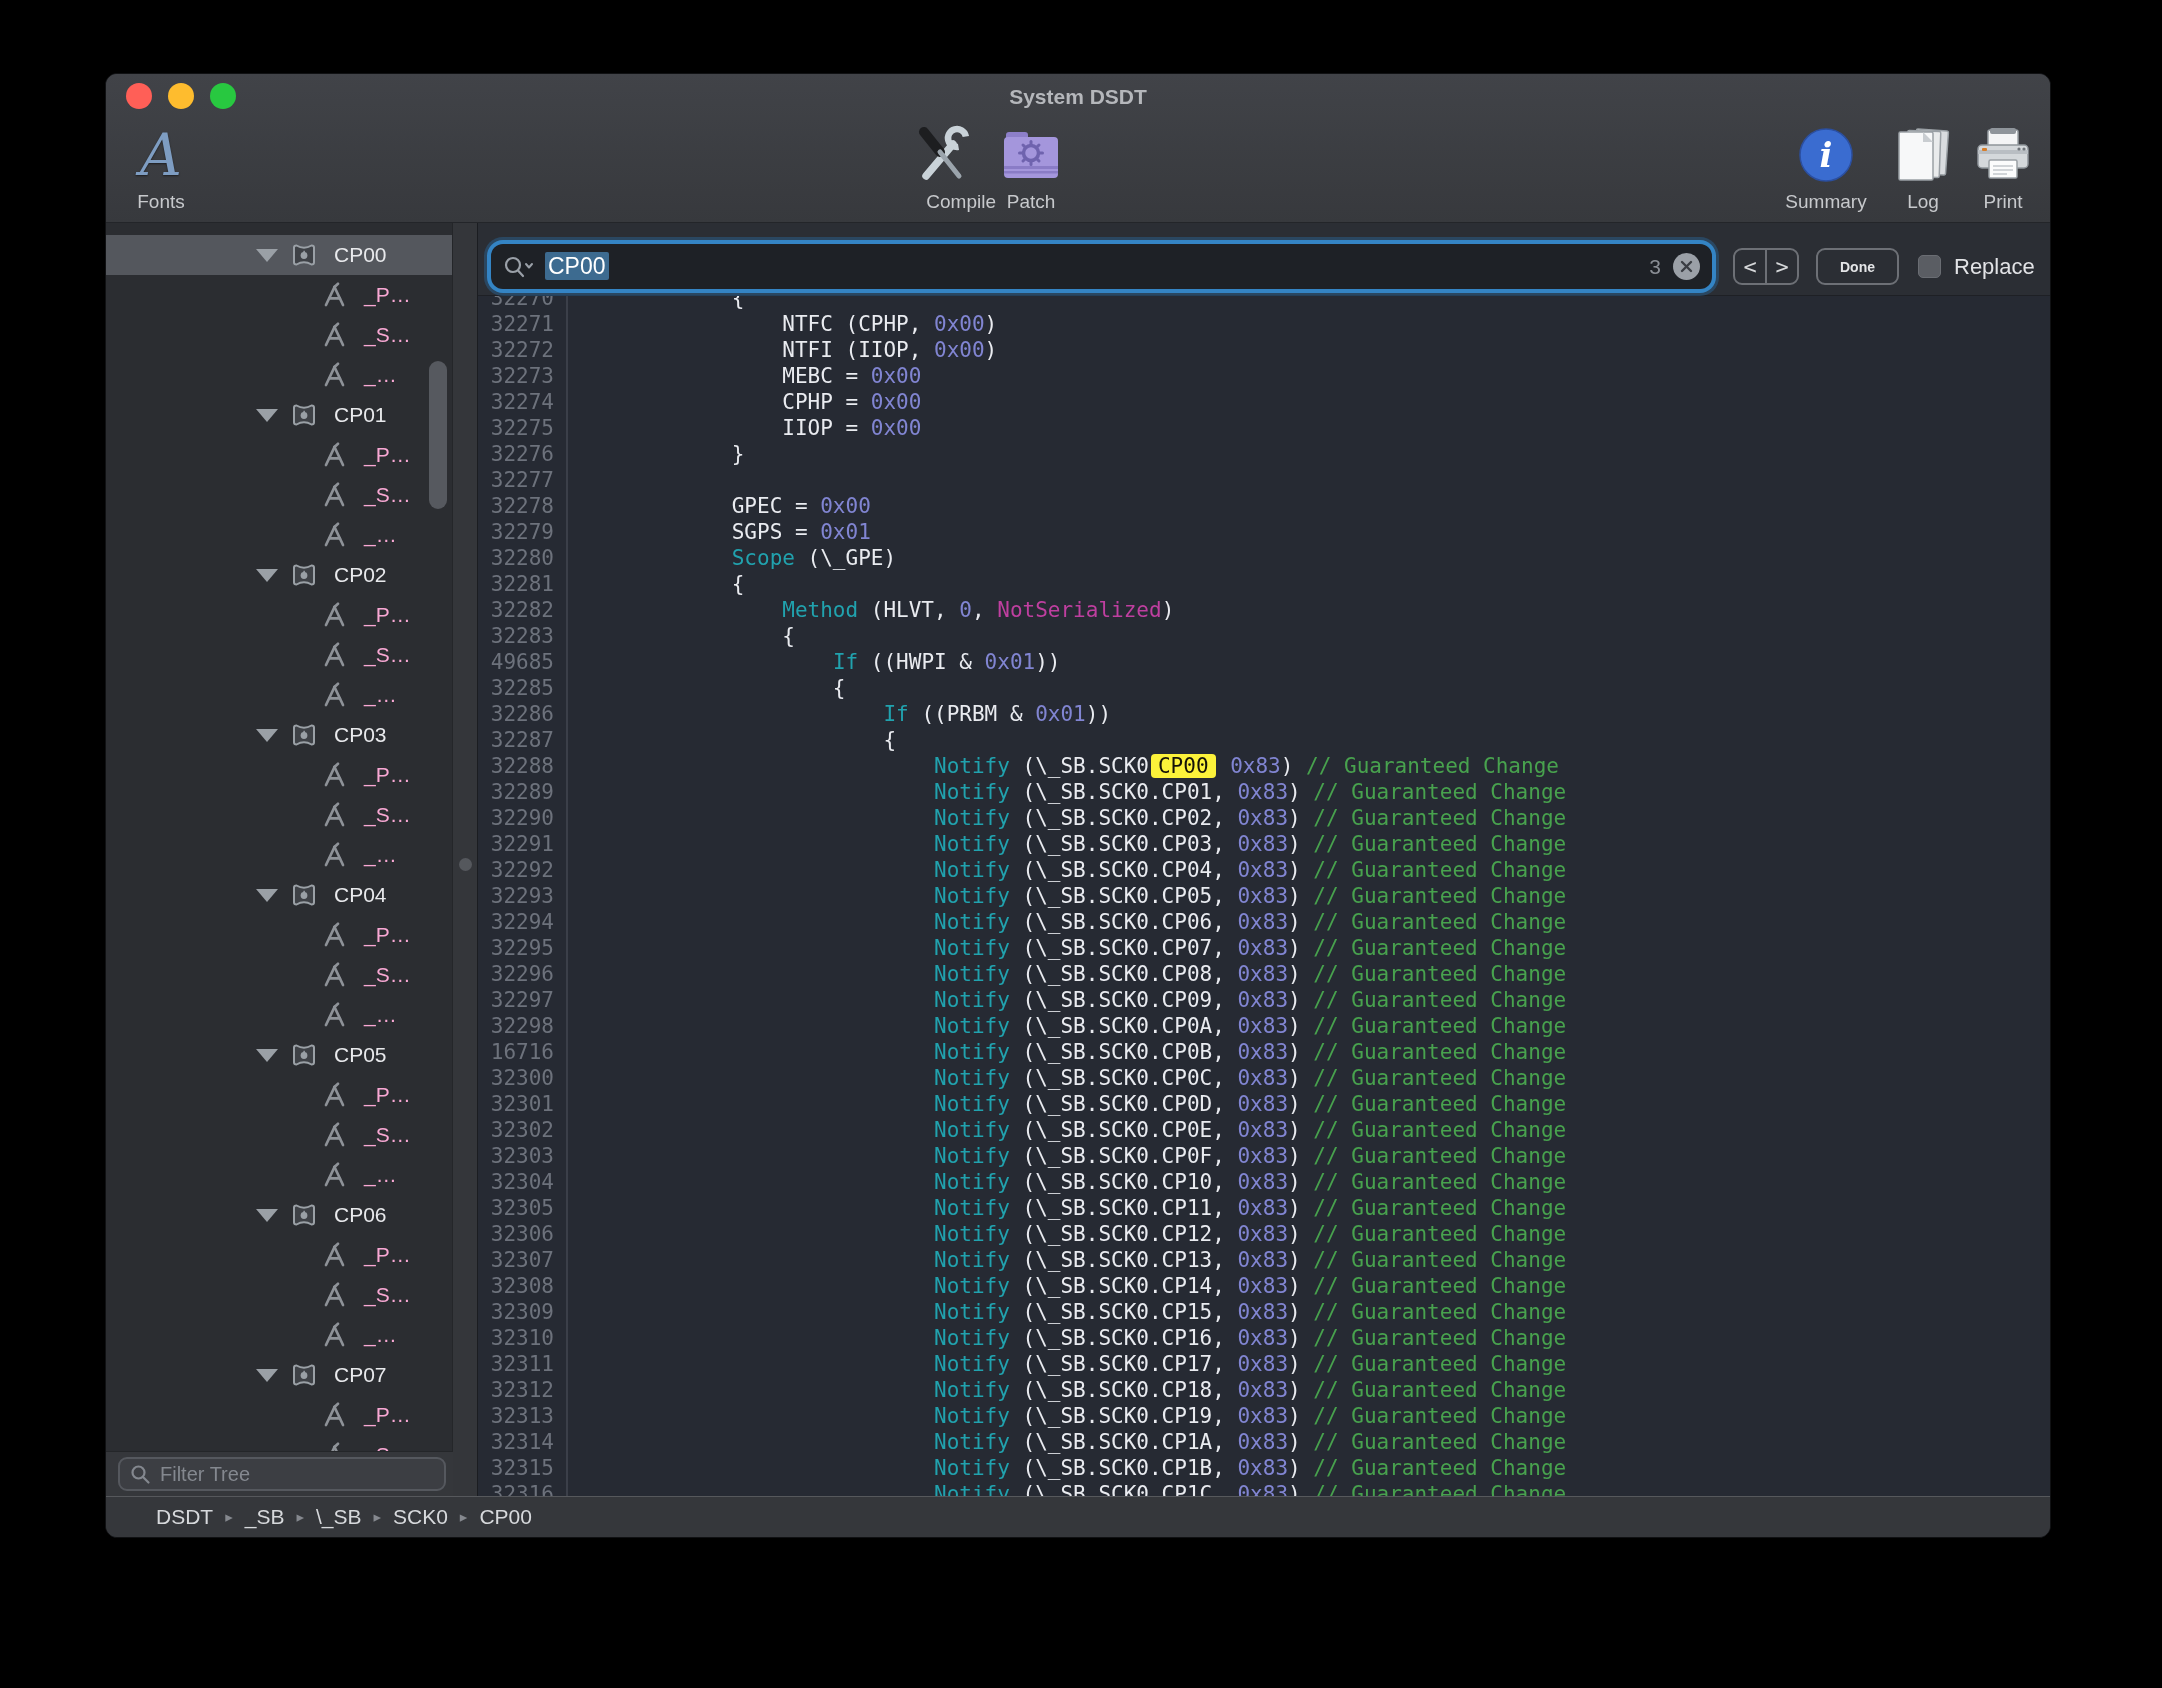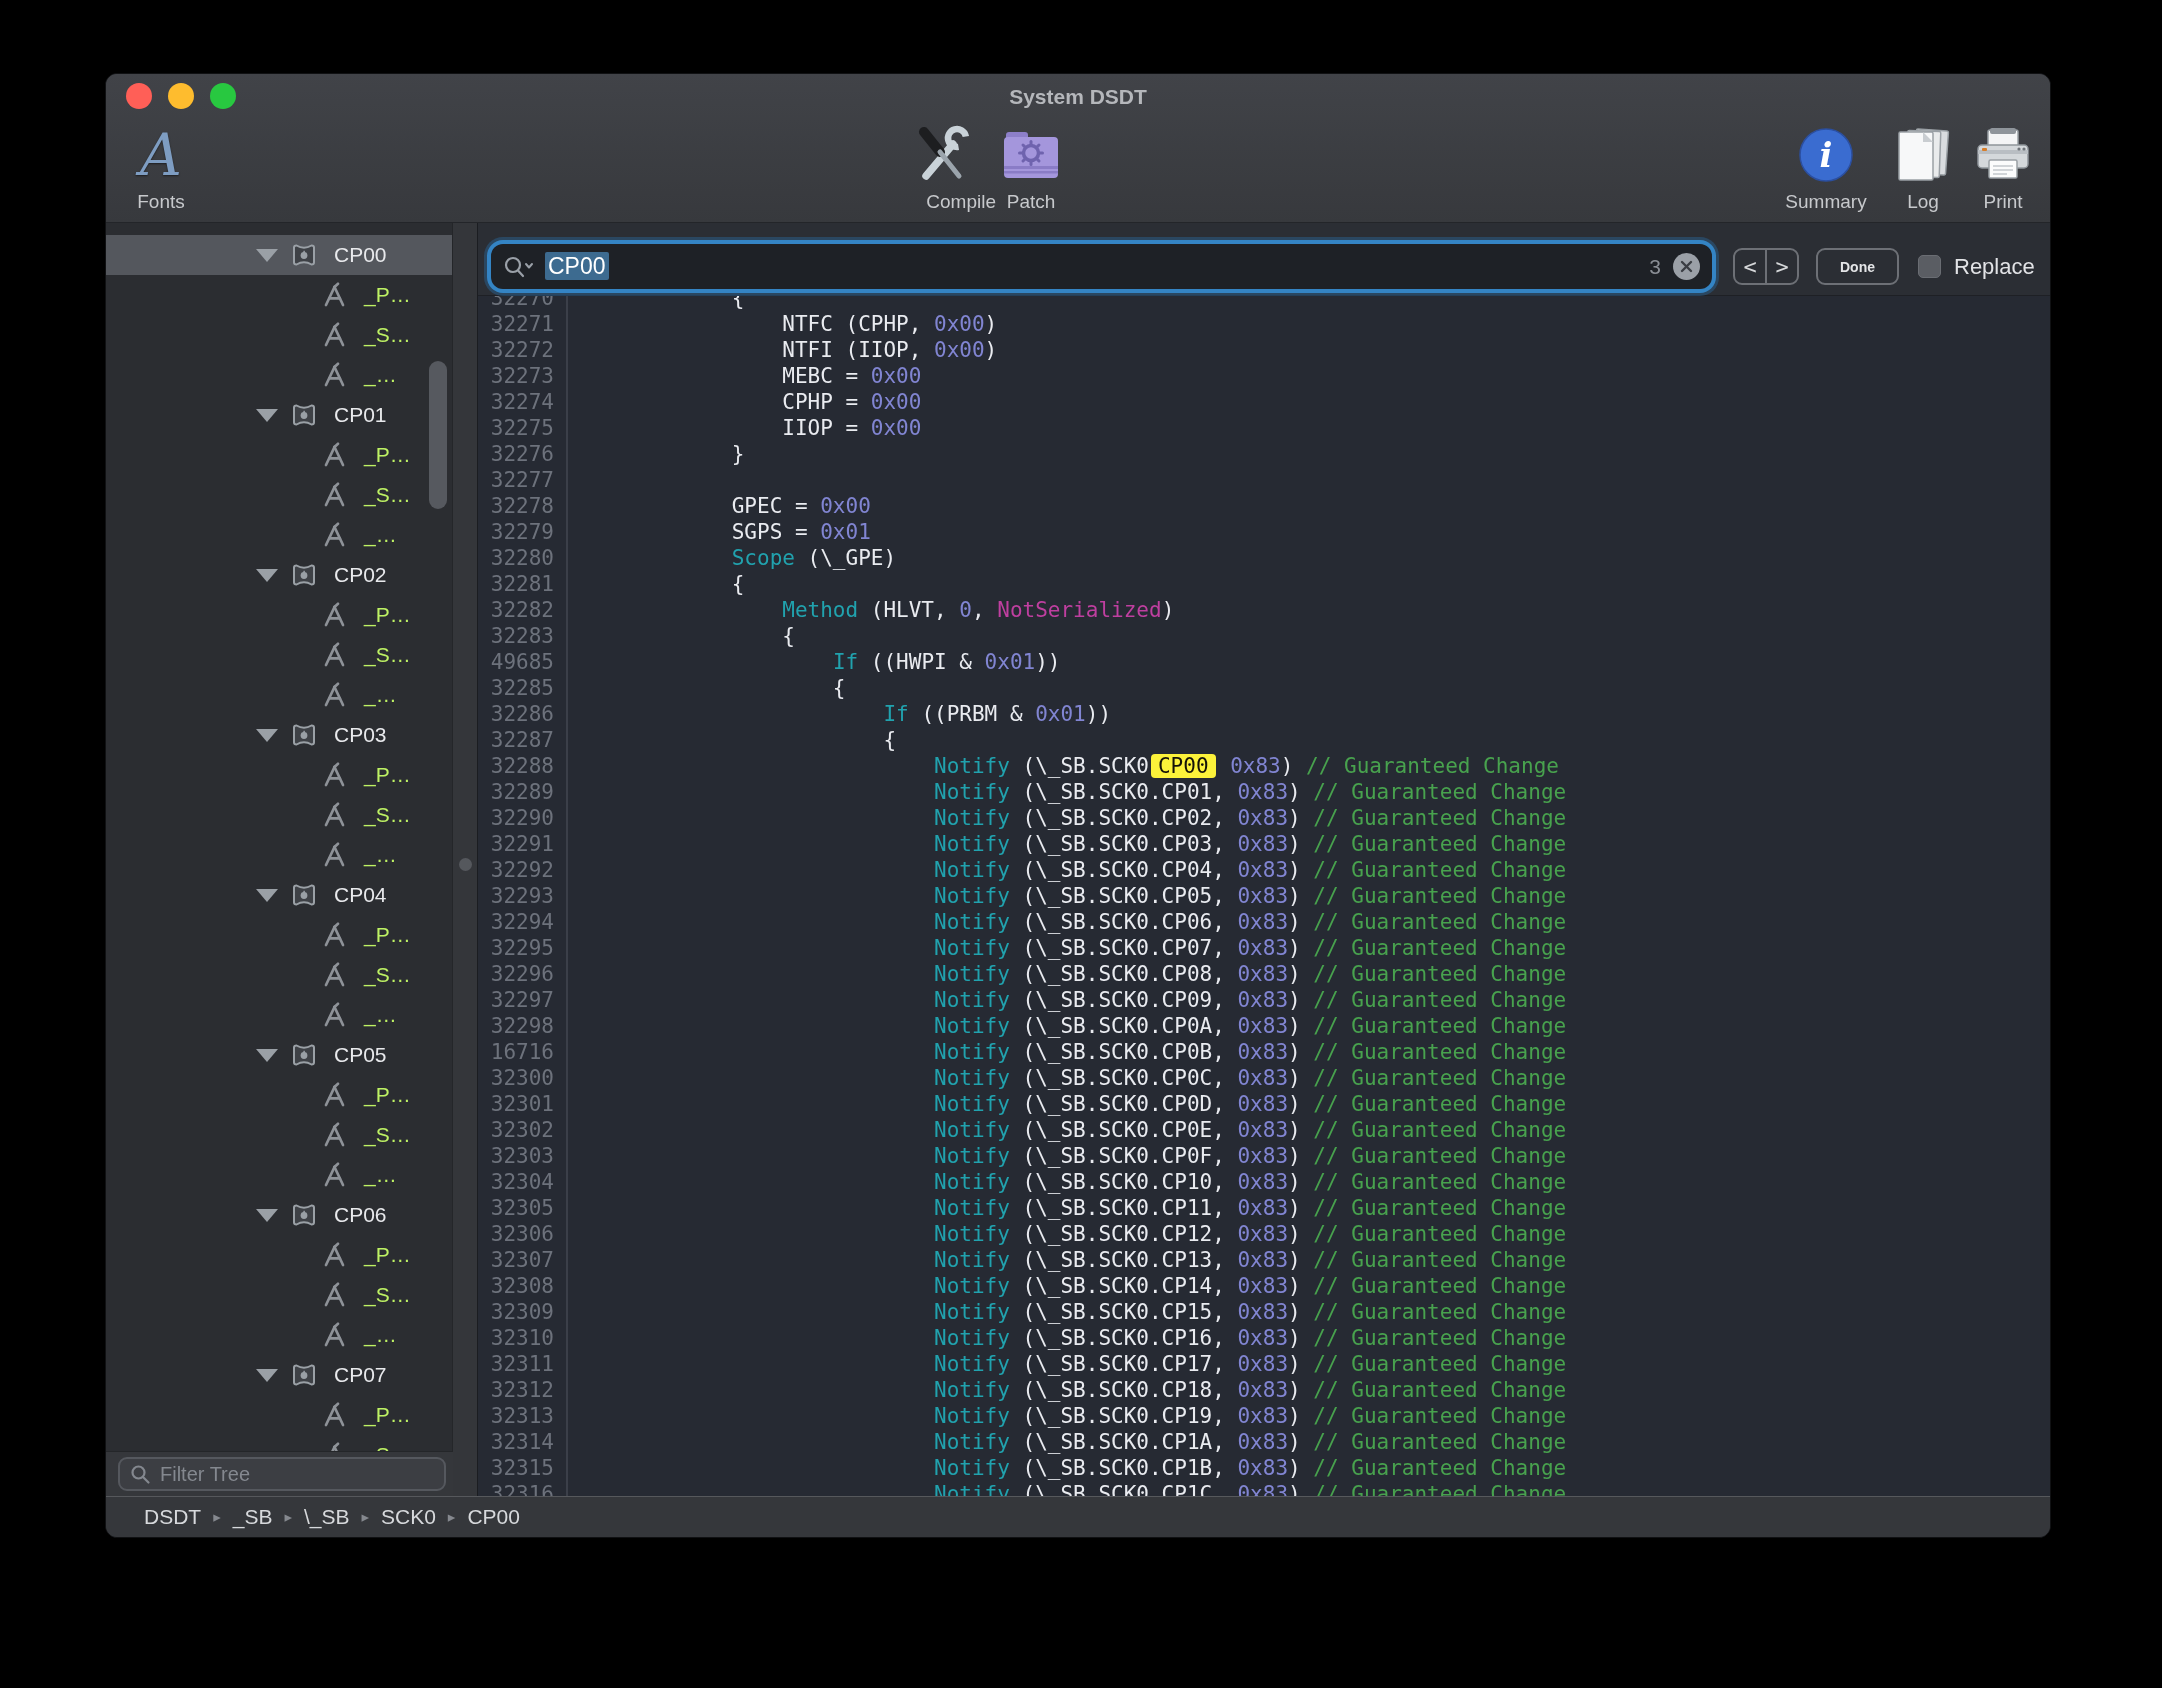--- a/index.html
+++ b/index.html
@@ -27,21 +27,21 @@
   .main { position:absolute; left:0; top:149px; right:0; bottom:41px; display:flex; }
   .sidebar { width:347px; background:#2b2d31; position:relative; }
   .tree { position:absolute; left:0; top:0; right:0; height:1230px; overflow:hidden; }
   .trow { position:relative; height:40px; display:flex; align-items:center; font-size:21px; color:#e8e9ec; }
   .trow.sel { background:#54575d; }
   .tri { width:0; height:0; border-left:11px solid transparent; border-right:11px solid transparent;
     border-top:13px solid #9aa0a6; position:absolute; left:150px; top:14px; }
   .scope-ic { position:absolute; left:183px; top:8px; }
   .g-label { position:absolute; left:228px; }
   .meth-ic { position:absolute; left:216px; top:7px; }
-  .c-label { position:absolute; left:258px; color:#bef264; }
+  .c-label { position:absolute; left:258px; color:#f9a8d4; }
   .sb-scroll { position:absolute; right:6px; top:138px; width:18px; height:148px;
     background:#56595f; border-radius:9px; }
   .sb-edge { position:absolute; right:0; top:0; bottom:0; width:1px; background:#242629; }
   .filter-area { position:absolute; left:0; right:0; bottom:0; height:45px; background:#35373b;
     border-top:1px solid #242629; }
   .filter-field { position:absolute; left:12px; right:7px; top:5px; height:34px; border:2px solid #55585e;
     border-radius:9px; background:#3c3e43; display:flex; align-items:center; padding:0 10px; gap:9px; }
   .filter-ph { color:#84888f; font-size:20px; }
 
   .splitter { width:25px; background:#34363a; position:relative; border-right:1px solid #1b1d21; }
@@ -79,21 +79,21 @@
     font-size:21px; display:flex; }
   .ln { width:90px; padding-right:12px; text-align:right; color:#6d727c;
     border-right:2px solid #3b3f49; flex:none; }
   .ct { padding-left:12px; color:#e9ebf0; }
   .sg-p { color:#e9ebf0; } .sg-k { color:#21a2ae; } .sg-n { color:#8185d2; }
   .sg-m { color:#bf3fa0; } .sg-c { color:#48a24e; }
   .sg-h { background:#fcf23a; color:#151208; border-radius:4px; padding:0 7px; margin:0 2px; }
 
   
   .statusbar { position:absolute; left:0; right:0; bottom:0; height:41px; background:#35373b;
-    border-top:1px solid #56585c; display:flex; align-items:center; padding-left:38px; }
+    border-top:1px solid #56585c; display:flex; align-items:center; padding-left:50px; }
   .crumb { display:flex; align-items:center; gap:12px; font-size:21px; color:#d7d9dc; }
   .crumb .sep { color:#85888e; font-size:15px; }
 
   svg { display:block; }
 </style>
 </head>
 <body>
 
 <div class="window">
 

